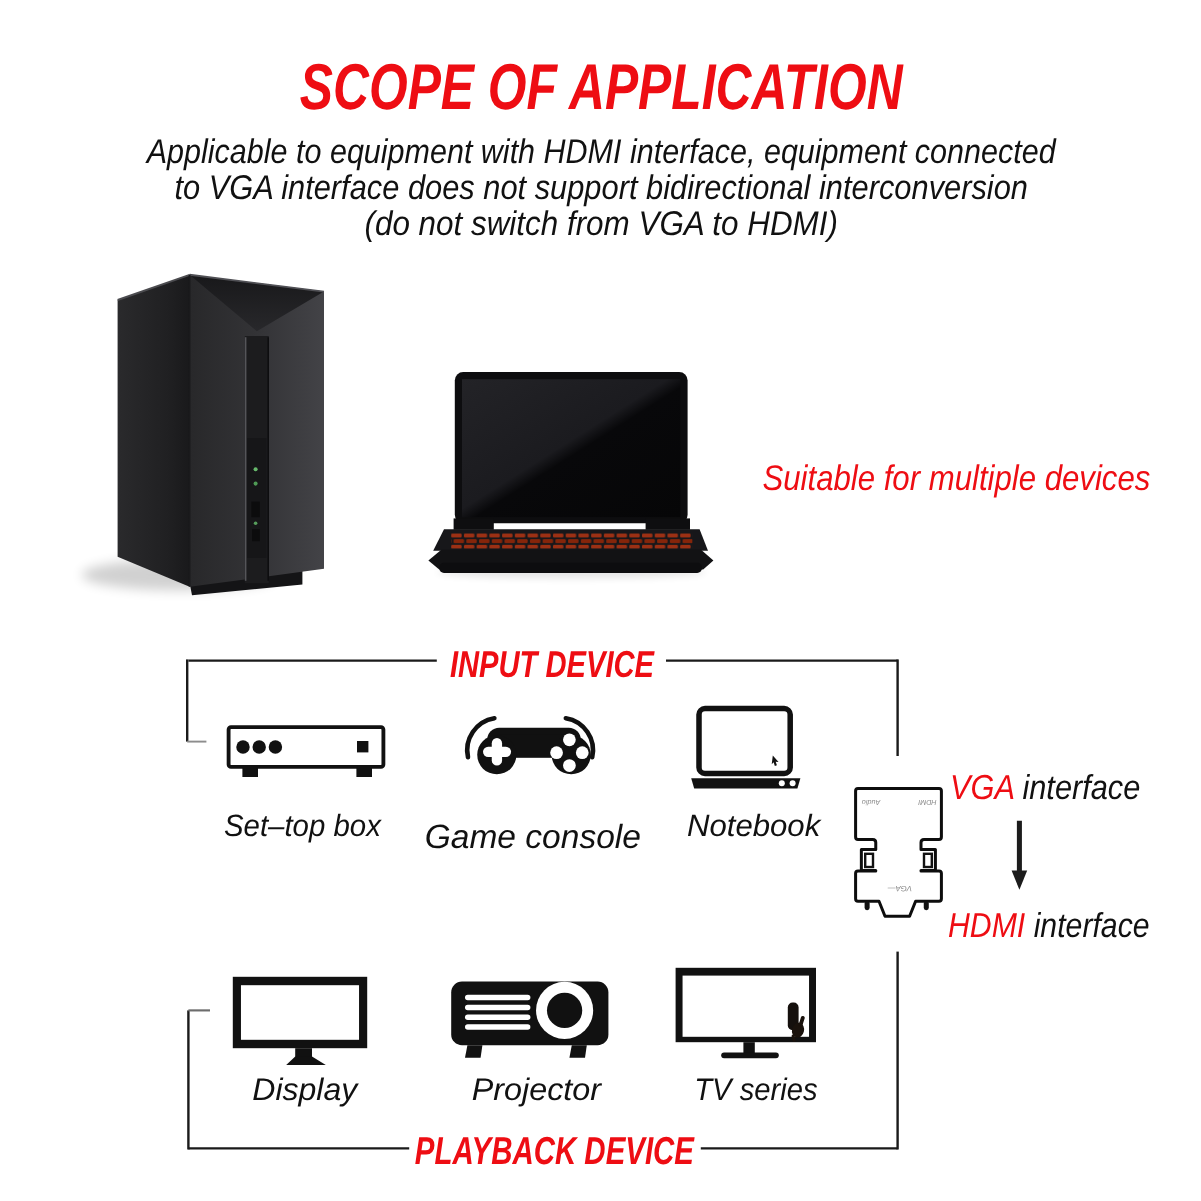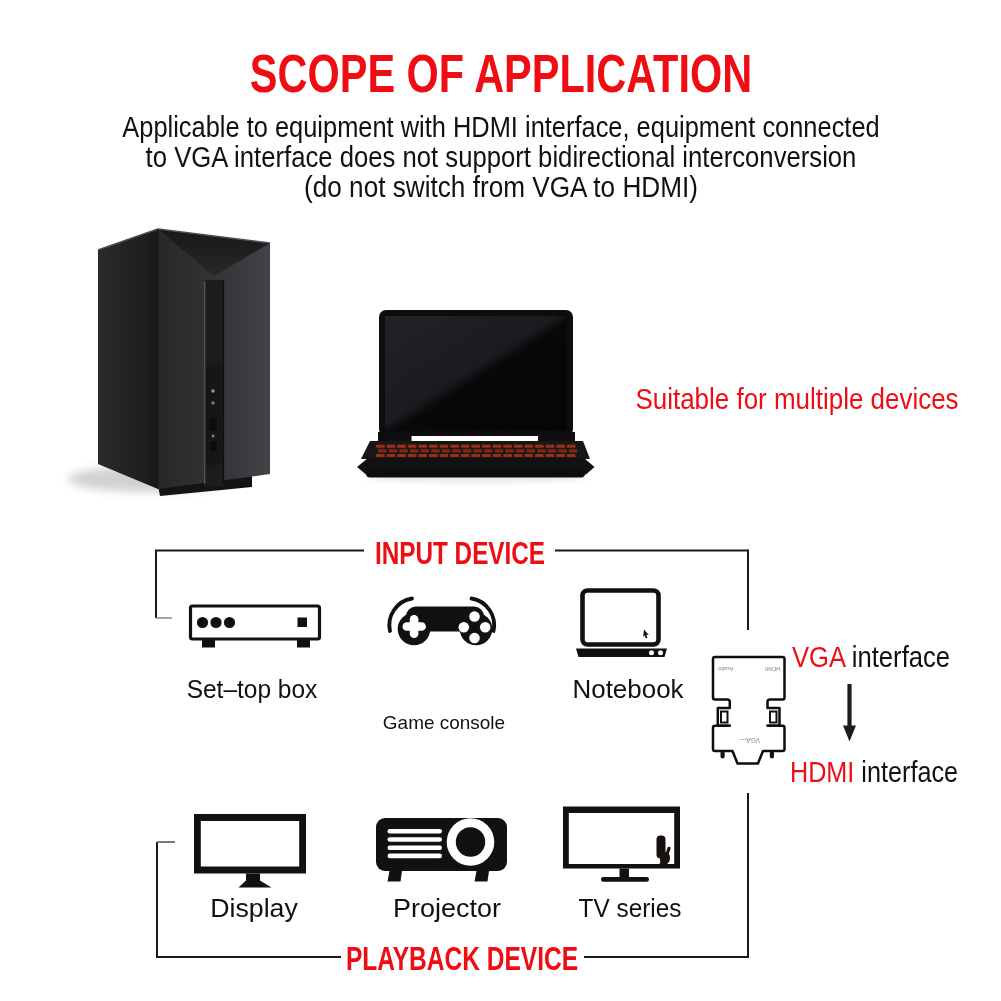--- a/index.html
+++ b/index.html
@@ -1,17 +1,17 @@
 <!DOCTYPE html>
 <html><head>
 <meta charset="utf-8">
 <style>
   html,body{margin:0;padding:0;background:#fff;}
   #page{position:relative;width:1001px;height:1001px;background:#fff;overflow:hidden;
-        font-family:"Liberation Sans",sans-serif;}
+        font-family:"Liberation Sans",sans-serif;font-style:italic;}
   .t{position:absolute;white-space:nowrap;line-height:1;color:#111;}
   .red{color:#ee0d13;}
 </style>
 </head>
 <body>
 <div id="page">
 
   <svg width="1001" height="1001" viewBox="0 0 1001 1001" style="position:absolute;left:0;top:0;">
     <defs>
       <linearGradient id="gL" x1="0" y1="0" x2="1" y2="0">
@@ -171,21 +171,21 @@
 
   <div class="t" id="p1" style="left:500.5px;top:113px;font-size:28.6px;transform:translateX(-50%) scaleX(0.889);">Applicable to equipment with HDMI interface, equipment connected</div>
   <div class="t" id="p2" style="left:500.5px;top:142.8px;font-size:28.6px;transform:translateX(-50%) scaleX(0.898);">to VGA interface does not support bidirectional interconversion</div>
   <div class="t" id="p3" style="left:500.5px;top:173px;font-size:28.6px;transform:translateX(-50%) scaleX(0.915);">(do not switch from VGA to HDMI)</div>
 
   <div class="t red" id="s1" style="left:797px;top:383.6px;font-size:29.6px;transform:translateX(-50%) scaleX(0.877);">Suitable for multiple devices</div>
 
   <div class="t red" id="i1" style="left:460px;top:537.6px;font-size:31.2px;font-weight:700;transform:translateX(-50%) scaleX(0.779);">INPUT DEVICE</div>
 
   <div class="t" id="l1" style="left:252px;top:676.7px;font-size:25.6px;transform:translateX(-50%) scaleX(0.957);">Set–top box</div>
-  <div class="t" id="l2" style="left:444px;top:713px;font-size:19px;transform:translateX(-50%) scaleX(0.998);">Game console</div>
+  <div class="t" id="l2" style="left:444px;top:684px;font-size:28px;transform:translateX(-50%) scaleX(0.998);">Game console</div>
   <div class="t" id="l3" style="left:628px;top:676.7px;font-size:25.6px;transform:translateX(-50%) scaleX(1.014);">Notebook</div>
 
   <div class="t" id="v1" style="left:870.5px;top:643.1px;font-size:28.8px;transform:translateX(-50%) scaleX(0.89);"><span class="red">VGA</span> interface</div>
   <div class="t" id="v2" style="left:874px;top:757.9px;font-size:28.8px;transform:translateX(-50%) scaleX(0.875);"><span class="red">HDMI</span> interface</div>
 
   <div class="t" id="b1" style="left:254px;top:895.4px;font-size:26px;transform:translateX(-50%) scaleX(1.027);">Display</div>
   <div class="t" id="b2" style="left:446.5px;top:895.4px;font-size:26px;transform:translateX(-50%) scaleX(1.036);">Projector</div>
   <div class="t" id="b3" style="left:629.5px;top:895.4px;font-size:26px;transform:translateX(-50%) scaleX(0.937);">TV series</div>
 
   <div class="t red" id="o1" style="left:462px;top:942.8px;font-size:32.5px;font-weight:700;transform:translateX(-50%) scaleX(0.755);">PLAYBACK DEVICE</div>

